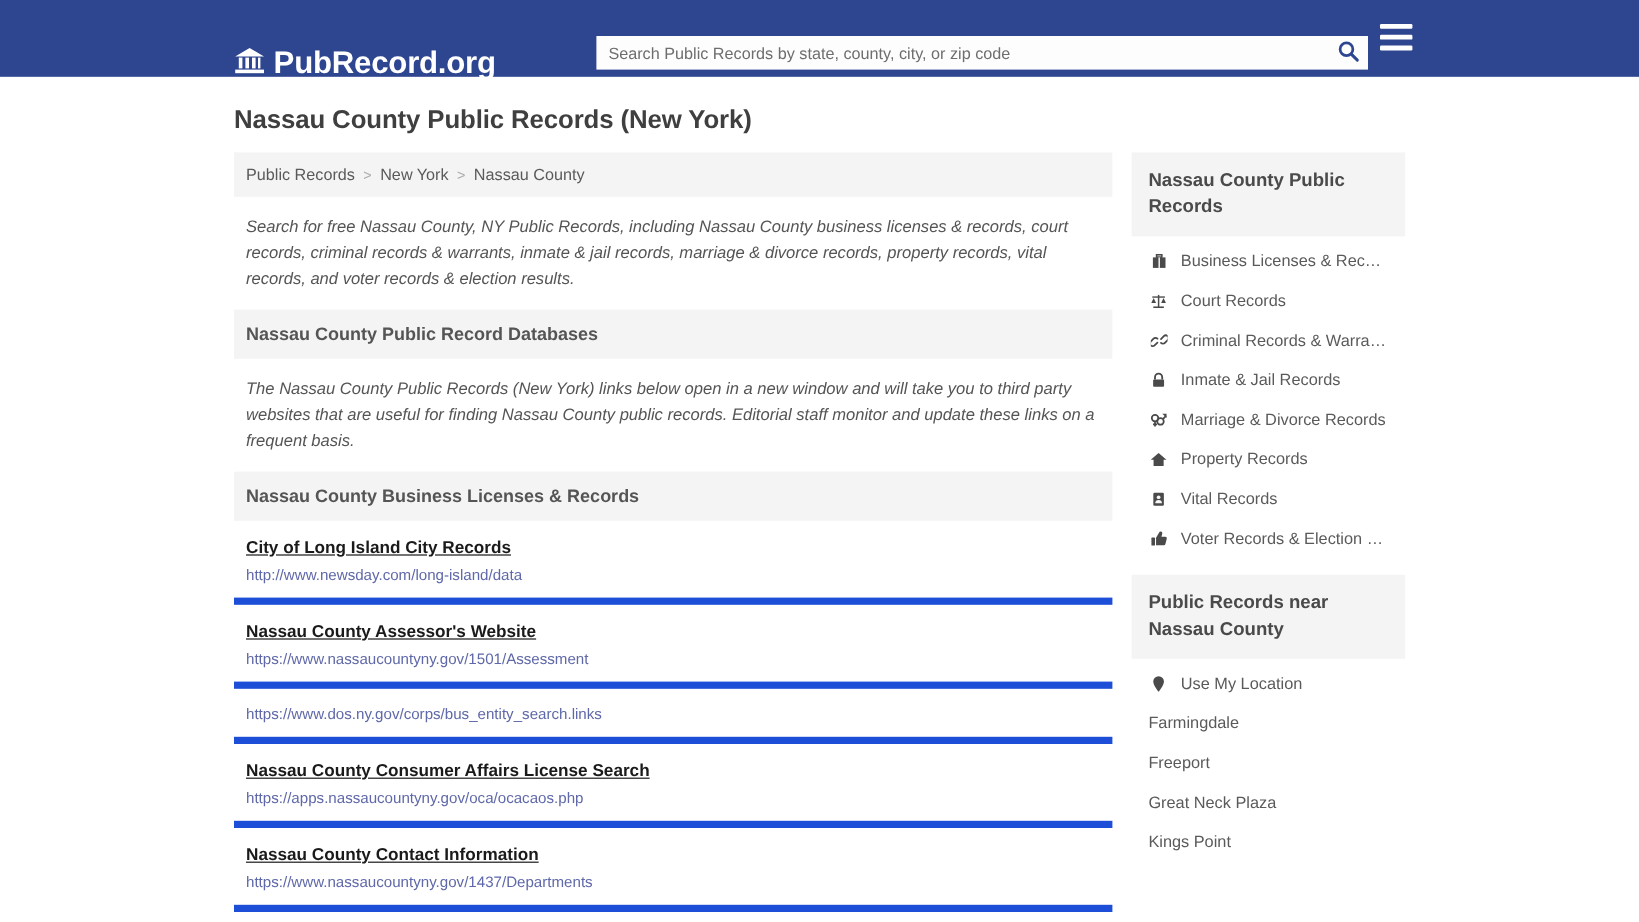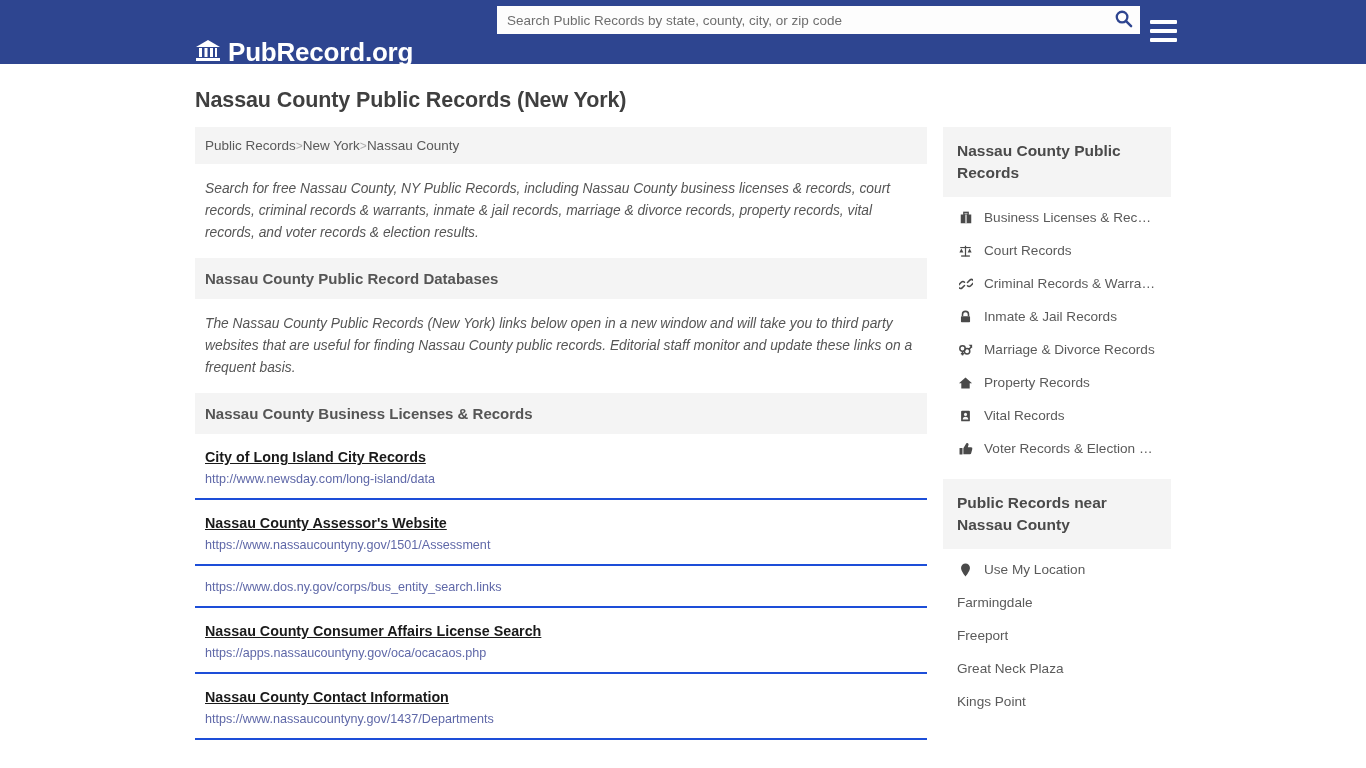--- a/index.html
+++ b/index.html
@@ -31,21 +31,21 @@
   .brand-text {
     color: #ffffff;
     font-size: 26px;
     font-weight: bold;
     letter-spacing: -0.2px;
     white-space: nowrap;
   }
   .search-wrap {
     position: absolute;
     left: 497px;
-    top: 6px;
+    top: 30px;
     width: 643px;
     height: 28px;
     background: #fdfdfd;
     display: flex;
     align-items: center;
   }
   .search-input {
     flex: 1;
     height: 100%;
     border: none;
@@ -97,20 +97,21 @@
   .side-col { width: 228px; }
 
   
   .breadcrumb {
     background: #f4f4f4;
     padding: 11px 10px;
     font-size: 13.5px;
     color: #5a5a5a;
     display: flex;
     align-items: center;
+    gap: 7px;
     flex-wrap: wrap;
   }
   .breadcrumb a { color: #5a5a5a; text-decoration: none; }
   .breadcrumb .sep { color: #adadad; font-size: 12px; }
 
   
   .intro {
     font-size: 13.8px;
     line-height: 22px;
     color: #555555;
@@ -123,21 +124,21 @@
     background: #f4f4f4;
     padding: 12px 10px;
     font-size: 15px;
     font-weight: bold;
     color: #555555;
   }
 
   
   .link-row {
     padding: 14px 10px 12px 10px;
-    border-bottom: 2px solid #1d4ed8;
+    border-bottom: 6px solid #1d4ed8;
   }
   .link-row:first-of-type { border-top: none; }
   .link-title {
     font-size: 14.3px;
     font-weight: bold;
     color: #1a1a1a;
     text-decoration: underline;
     display: inline-block;
     margin-bottom: 7px;
   }

